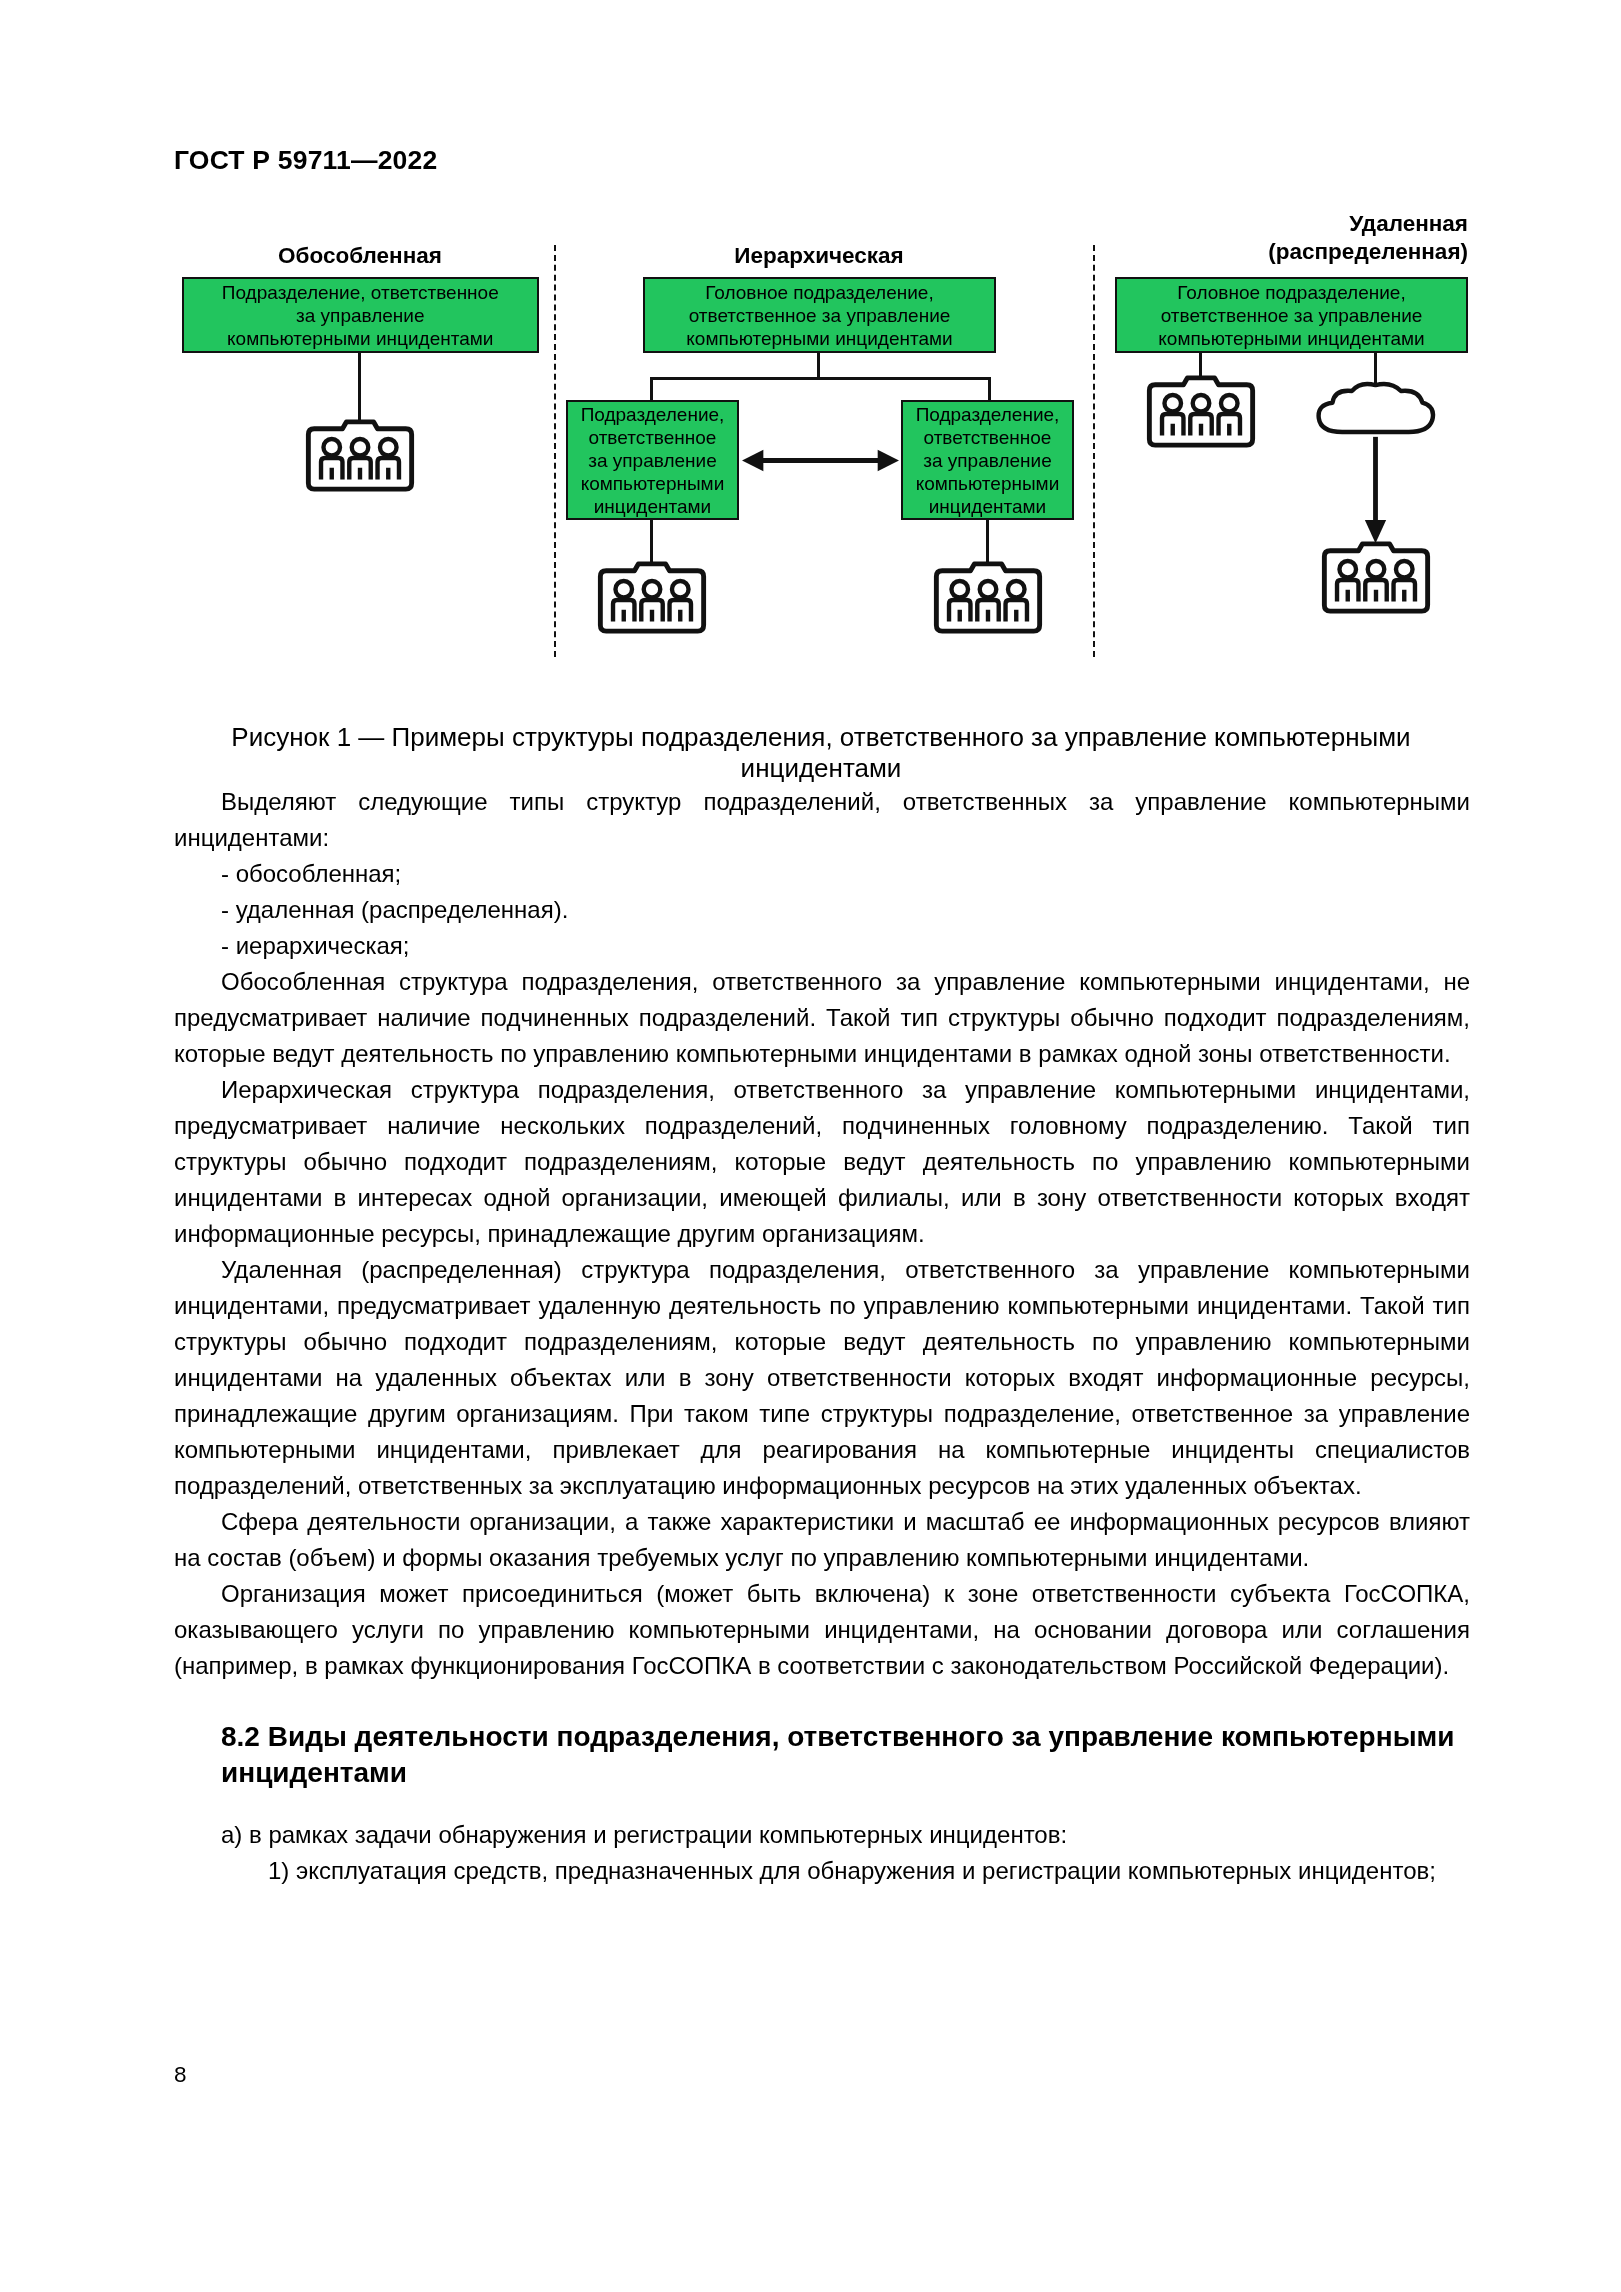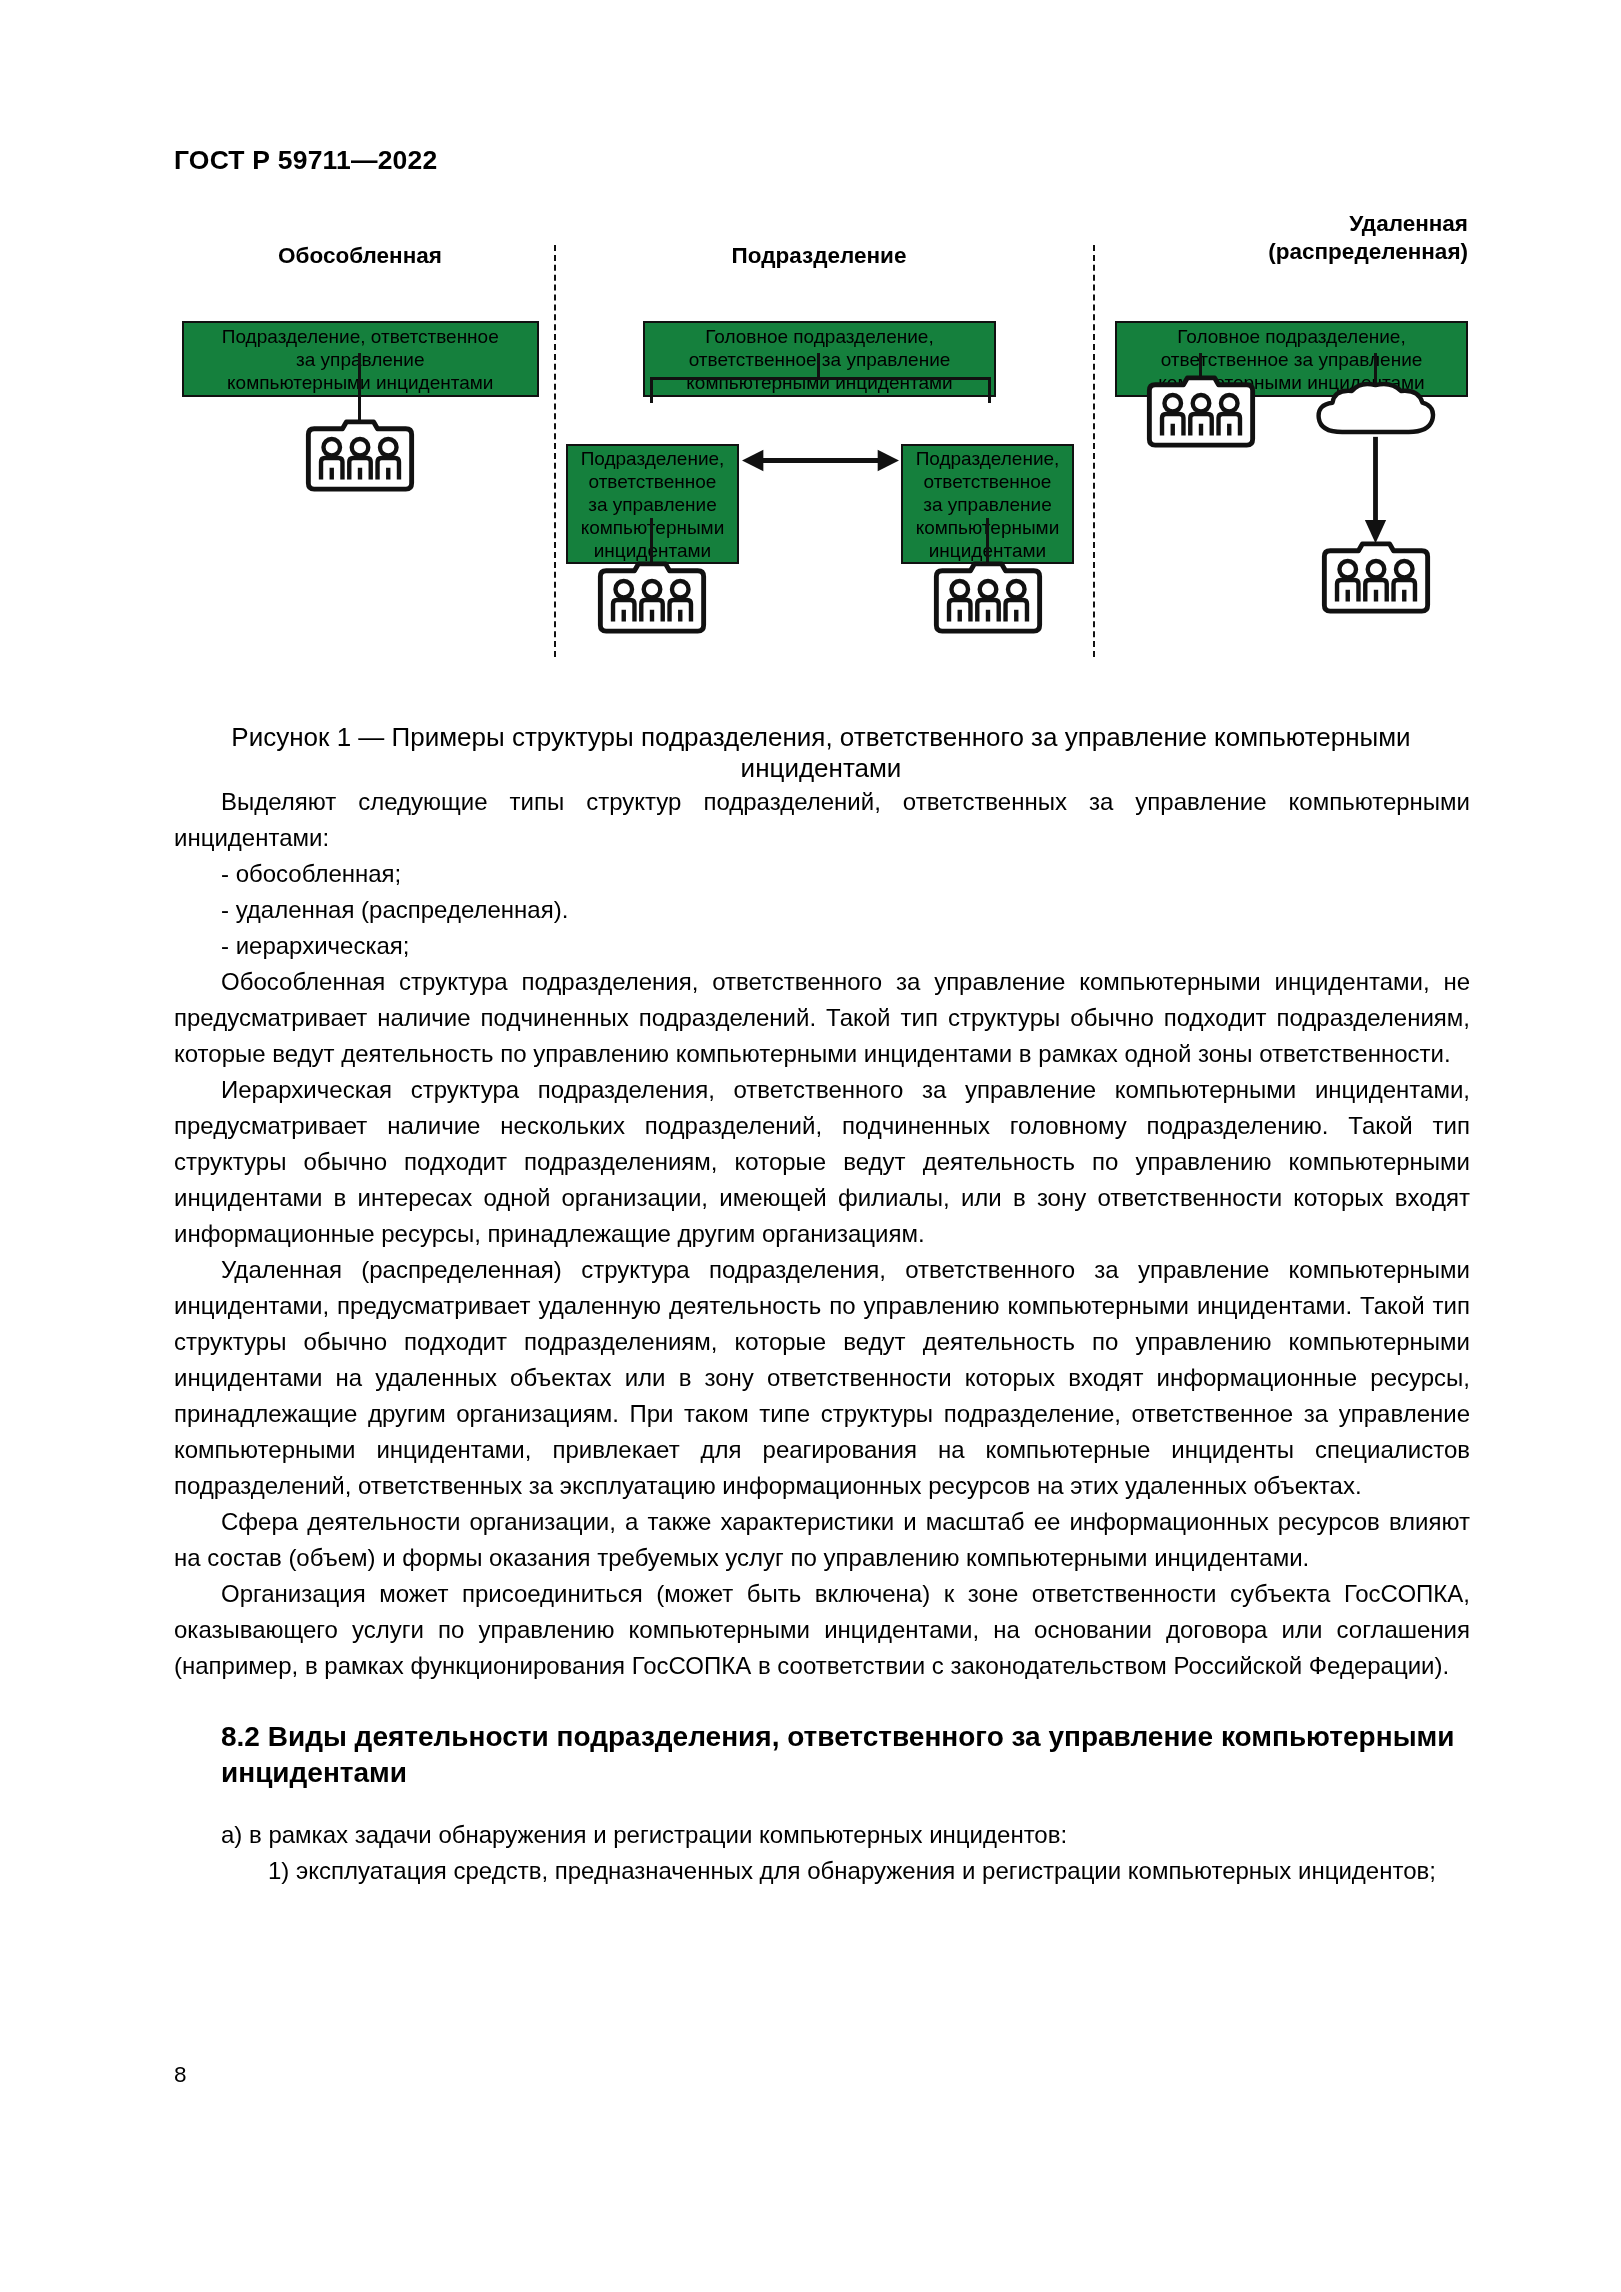--- a/index.html
+++ b/index.html
@@ -51,29 +51,28 @@
   .divider {
     position: absolute;
     width: 0;
     border-left: 2px dashed #111;
     top: 0;
   }
 
   .node {
     position: absolute;
     border: 2.9px solid #111;
-    background: #15803d;
+    background: #22c55e;
     box-sizing: border-box;
     text-align: center;
     font-size: 19px;
     line-height: 23px;
     display: flex;
     align-items: center;
     justify-content: center;
-    margin-top: 44px;
   }
   .node > span { display: block; padding: 2px 5.9px; }
 
   .connector {
     position: absolute;
     background: #111;
   }
 
   .people { position: absolute; }
   .cloud  { position: absolute; }
@@ -168,21 +167,21 @@
       <g fill="none" stroke="#111" stroke-width="4.5">
         <circle cx="29" cy="29" r="8.5"></circle>
         <path d="M18 62 L18 44 Q18 40 22 40 L36 40 Q40 40 40 44 L40 62 M29 50 L29 62"></path>
         <circle cx="58" cy="29" r="8.5"></circle>
         <path d="M47 62 L47 44 Q47 40 51 40 L65 40 Q69 40 69 44 L69 62 M58 50 L58 62"></path>
         <circle cx="87" cy="29" r="8.5"></circle>
         <path d="M76 62 L76 44 Q76 40 80 40 L94 40 Q98 40 98 44 L98 62 M87 50 L87 62"></path>
       </g>
     </svg>
 
-    <div class="col-title" style="left:400px; top:23.5px; width:490px;">Подразделение</div>
+    <div class="col-title" style="left:400px; top:23.5px; width:490px;">Иерархическая</div>
 
     <div class="node" style="left:469px; top:59px; width:353px; height:76px;">
       <span>
         <span>Головное подразделение,</span><br>
         <span>ответственное за управление</span><br>
         <span>компьютерными инцидентами</span>
       </span>
     </div>
 
     <div class="connector" style="left:643px; top:135px; width:2.9px; height:25.5px;"></div>

